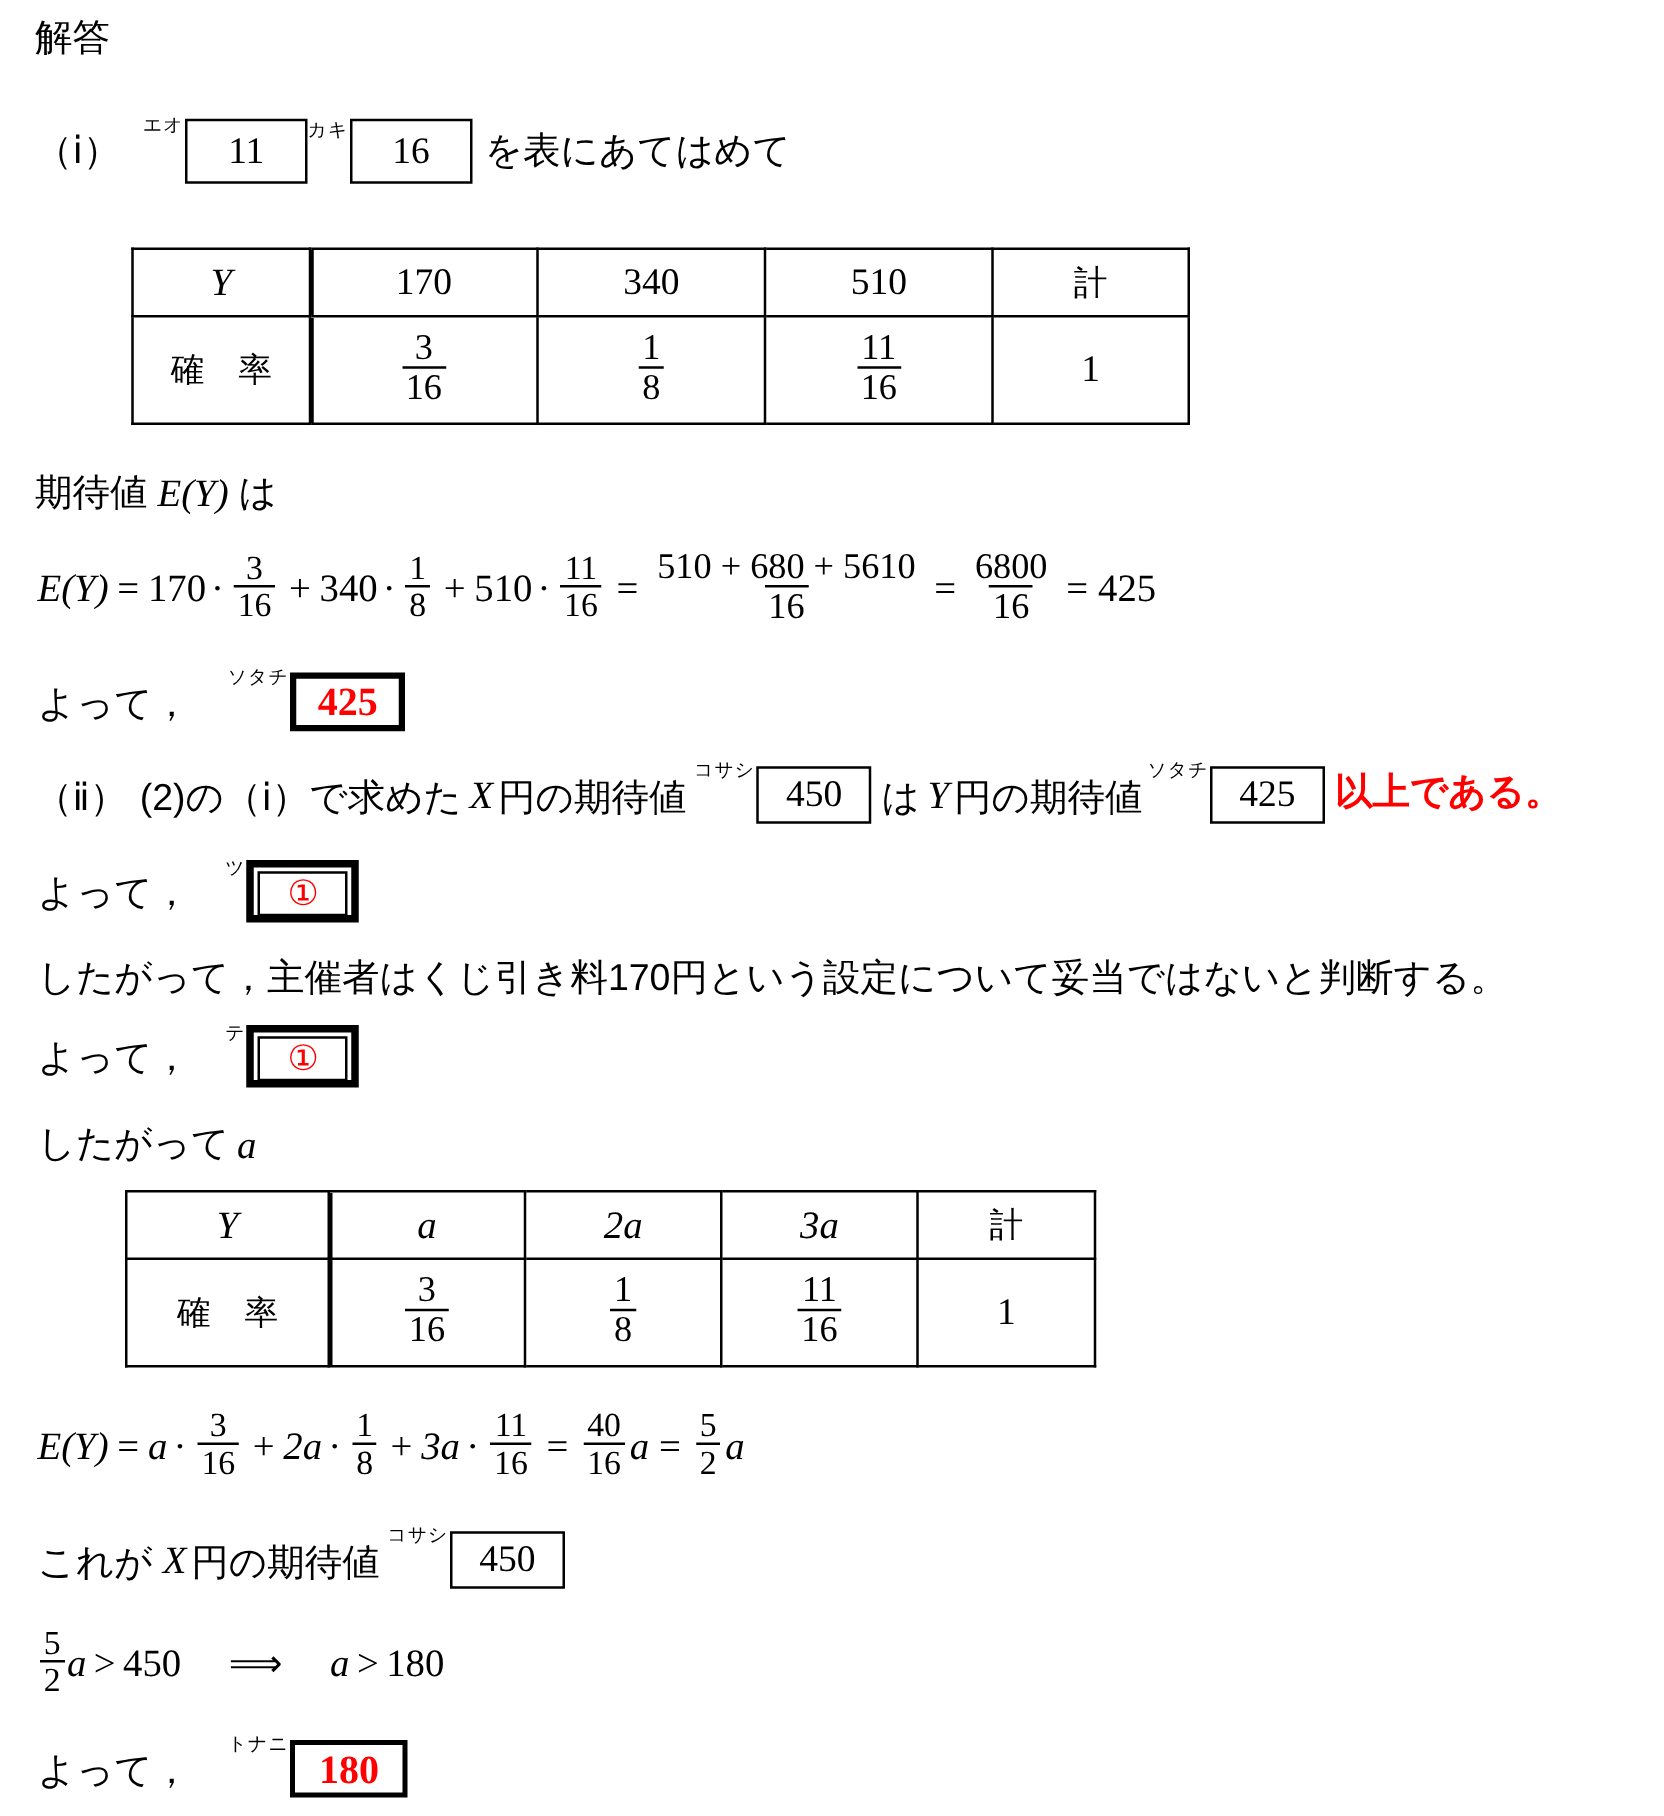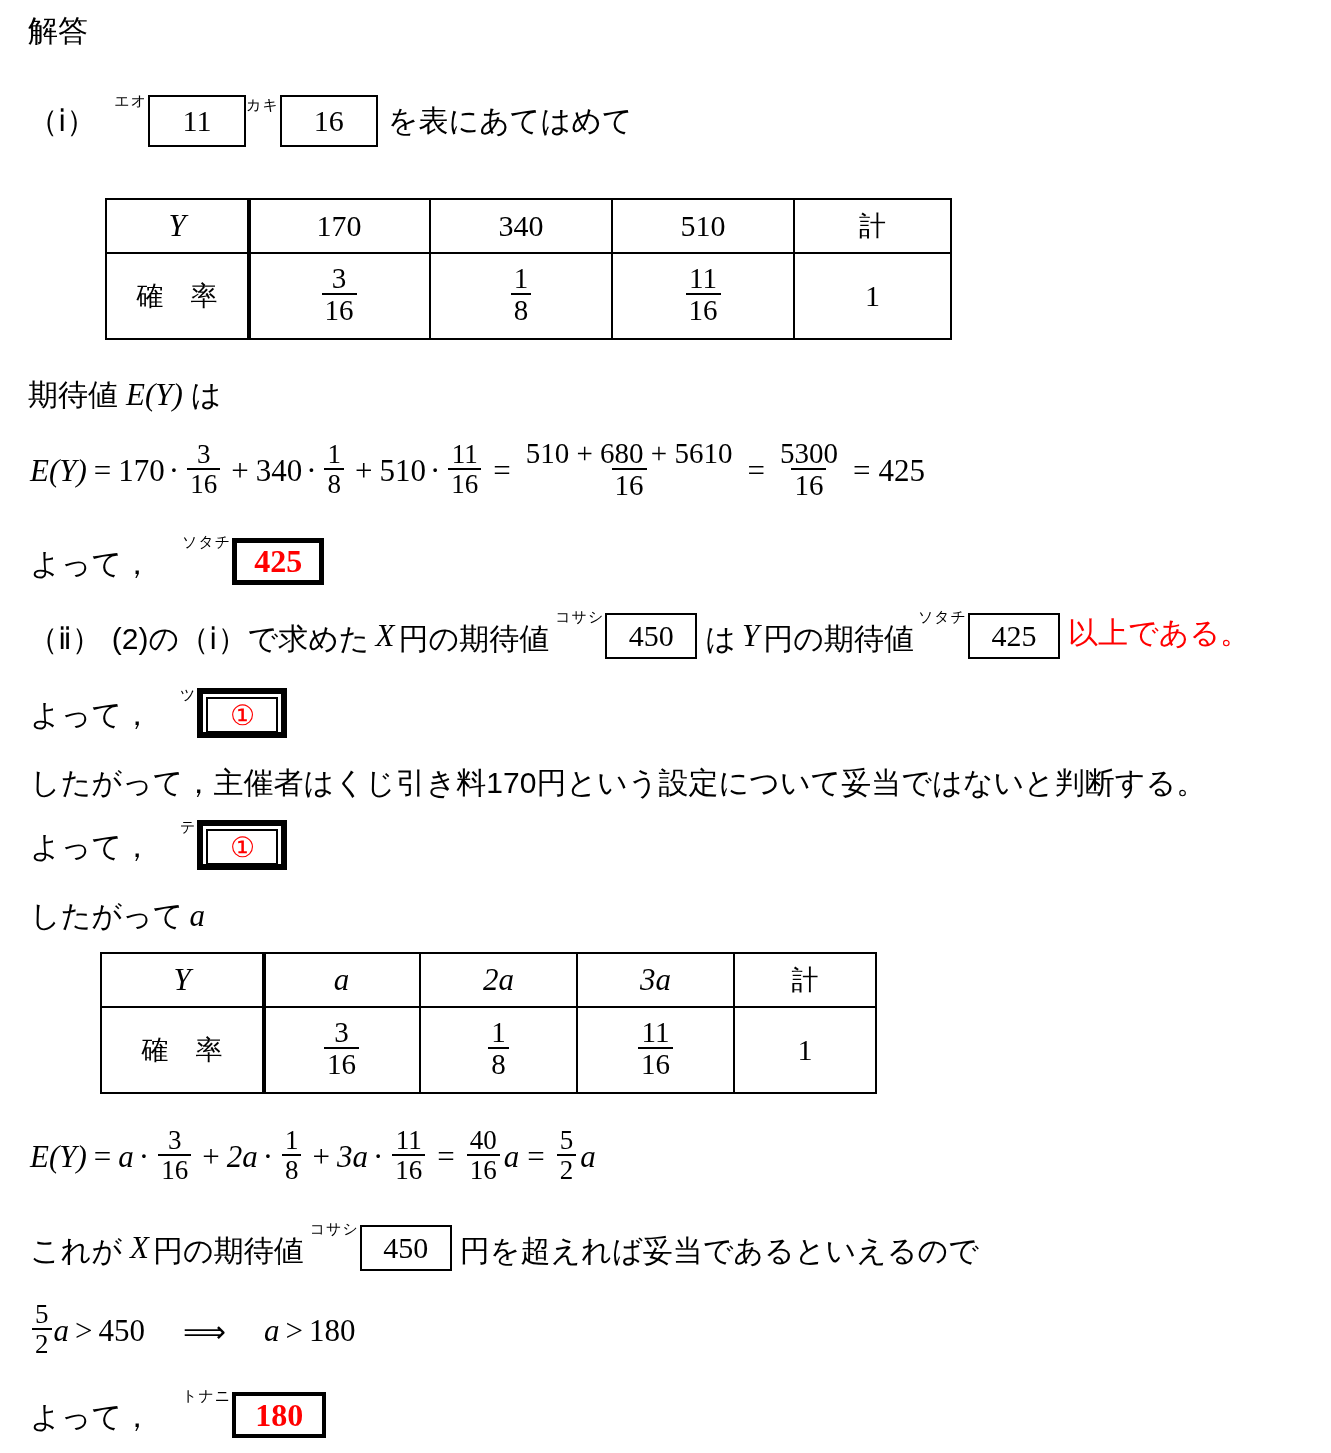--- a/index.html
+++ b/index.html
@@ -33,21 +33,21 @@
     font-family: "Liberation Serif", serif;
     font-style: italic;
     font-size: 31px;
   }
   .mathup {
     font-family: "Liberation Serif", serif;
     font-size: 31px;
   }
   .redbold {
     color: #FF0000;
-    font-weight: normal;
+    font-weight: bold;
     font-family: "Liberation Sans", sans-serif;
     font-size: 30px;
   }
 
   
   .row {
     position: absolute;
     display: flex;
     align-items: center;
     white-space: nowrap;
@@ -261,21 +261,21 @@
       <span class="n">11</span>
       <span class="d">16</span>
     </span>
     <span class="mathup" style="padding:0 8px;">=</span>
     <span class="frac" style="font-size:29px;">
       <span class="n">510 + 680 + 5610</span>
       <span class="d">16</span>
     </span>
     <span class="mathup" style="padding:0 8px;">=</span>
     <span class="frac" style="font-size:29px;">
-      <span class="n">5300</span>
+      <span class="n">6800</span>
       <span class="d">16</span>
     </span>
     <span class="mathup" style="padding:0 8px;">=</span>
     <span class="mathup">425</span>
   </div>
 
   <div class="row" style="left:30px; top:538px; align-items:flex-end;">
     <span class="jp" style="padding-bottom:6px;">よって，</span>
     <span class="sp" style="width:30px"></span>
     <span class="boxwrap">
@@ -419,21 +419,20 @@
     <span class="sp" style="width:8px"></span>
     <span class="math" style="padding-bottom:5px;">X</span>
     <span class="sp" style="width:4px"></span>
     <span class="jp" style="padding-bottom:5px;">円の期待値</span>
     <span class="sp" style="width:6px"></span>
     <span class="boxwrap">
       <span class="kana">コサシ</span>
       <span class="abox" style="width:92px;height:46px;">450</span>
     </span>
     <span class="sp" style="width:8px"></span>
-    <span class="jp" style="padding-bottom:5px;">円を超えれば妥当であるといえるので</span>
   </div>
 
   <div class="row" style="left:30px; top:1302px; align-items:center;">
     <span class="frac" style="margin:0 2px;">
       <span class="n">5</span>
       <span class="d">2</span>
     </span>
     <span class="math">a</span>
     <span class="mathup" style="padding:0 6px;">&gt;</span>
     <span class="mathup">450</span>

